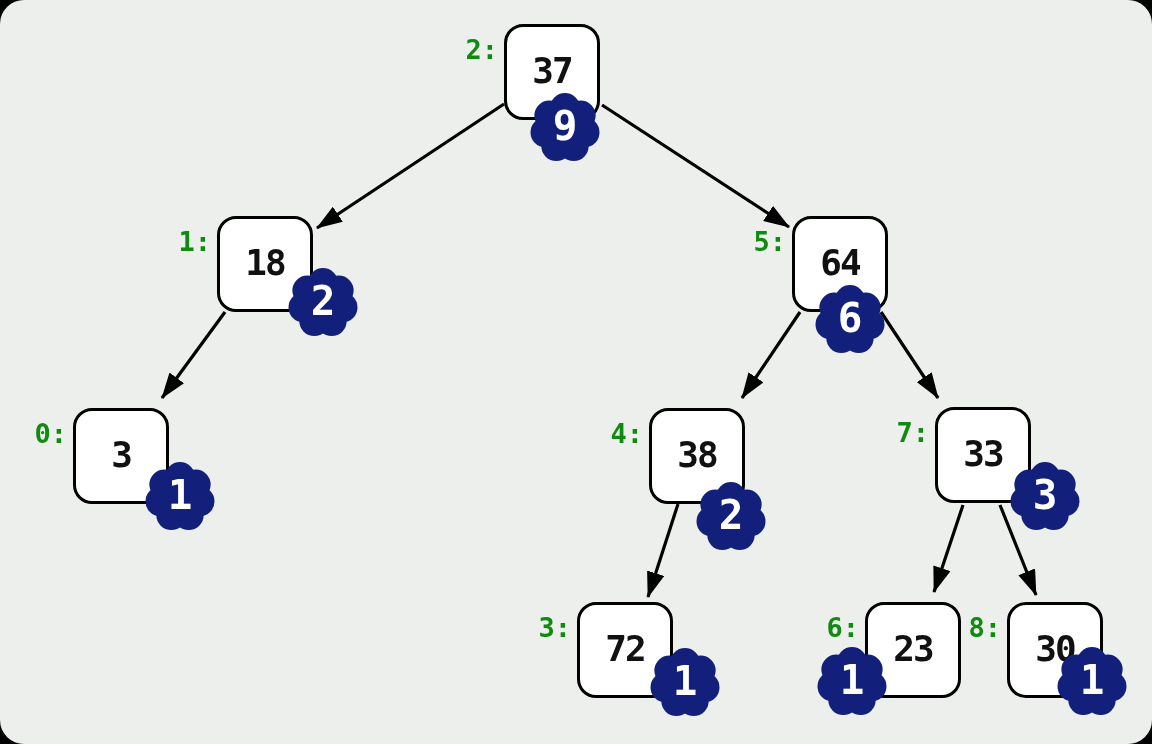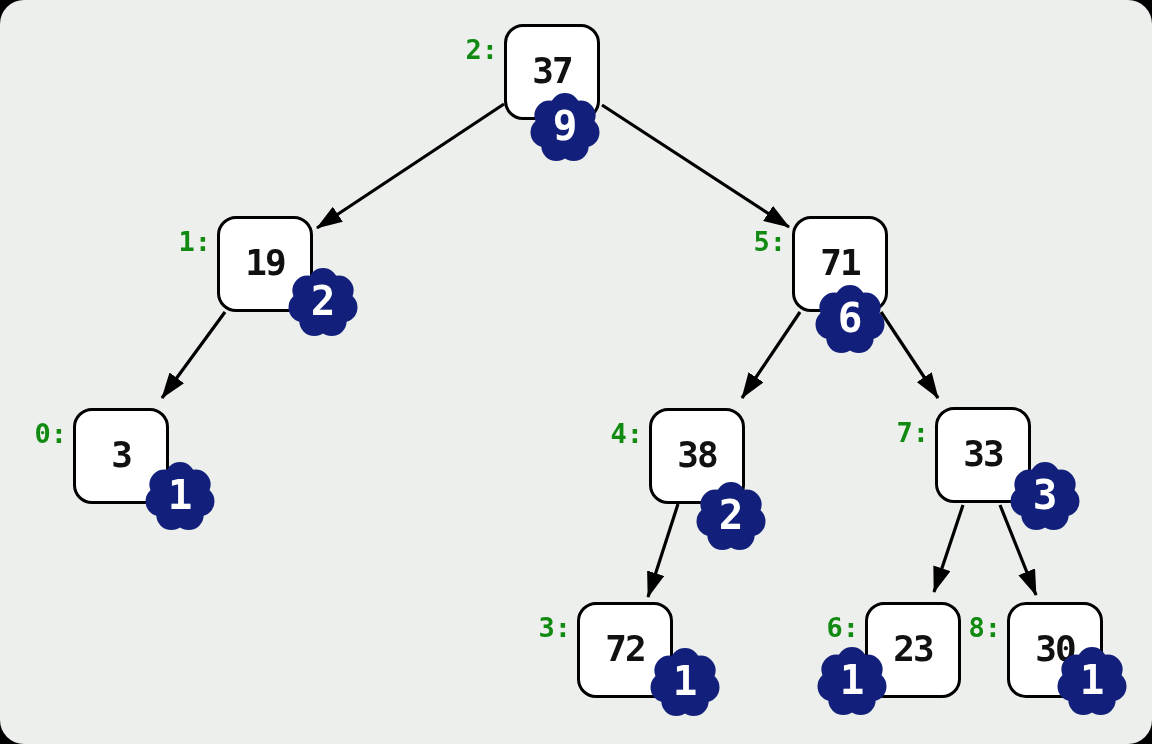--- a/index.html
+++ b/index.html
@@ -122,40 +122,40 @@
             <circle cx="-8.68" cy="18.02" r="15"></circle>
             <circle cx="-19.50" cy="4.45" r="15"></circle>
             <circle cx="-15.64" cy="-12.47" r="15"></circle>
             <circle cx="0" cy="0" r="24"></circle>
           </g>
         </svg>
         <span class="badge-num">9</span>
       </div>
       <div class="node" style="left: 217px; top: 216px;">
         <span class="idx">1:</span>
-        <span class="val">19</span>
+        <span class="val">18</span>
       </div>
       <div class="badge" style="left: 323px; top: 303px;">
         <svg viewBox="-45 -45 90 90">
           <g fill="#13207B">
             <circle cx="0.00" cy="-20.00" r="15"></circle>
             <circle cx="15.64" cy="-12.47" r="15"></circle>
             <circle cx="19.50" cy="4.45" r="15"></circle>
             <circle cx="8.68" cy="18.02" r="15"></circle>
             <circle cx="-8.68" cy="18.02" r="15"></circle>
             <circle cx="-19.50" cy="4.45" r="15"></circle>
             <circle cx="-15.64" cy="-12.47" r="15"></circle>
             <circle cx="0" cy="0" r="24"></circle>
           </g>
         </svg>
         <span class="badge-num">2</span>
       </div>
       <div class="node" style="left: 792px; top: 216px;">
         <span class="idx">5:</span>
-        <span class="val">71</span>
+        <span class="val">64</span>
       </div>
       <div class="badge" style="left: 850px; top: 320px;">
         <svg viewBox="-45 -45 90 90">
           <g fill="#13207B">
             <circle cx="0.00" cy="-20.00" r="15"></circle>
             <circle cx="15.64" cy="-12.47" r="15"></circle>
             <circle cx="19.50" cy="4.45" r="15"></circle>
             <circle cx="8.68" cy="18.02" r="15"></circle>
             <circle cx="-8.68" cy="18.02" r="15"></circle>
             <circle cx="-19.50" cy="4.45" r="15"></circle>

